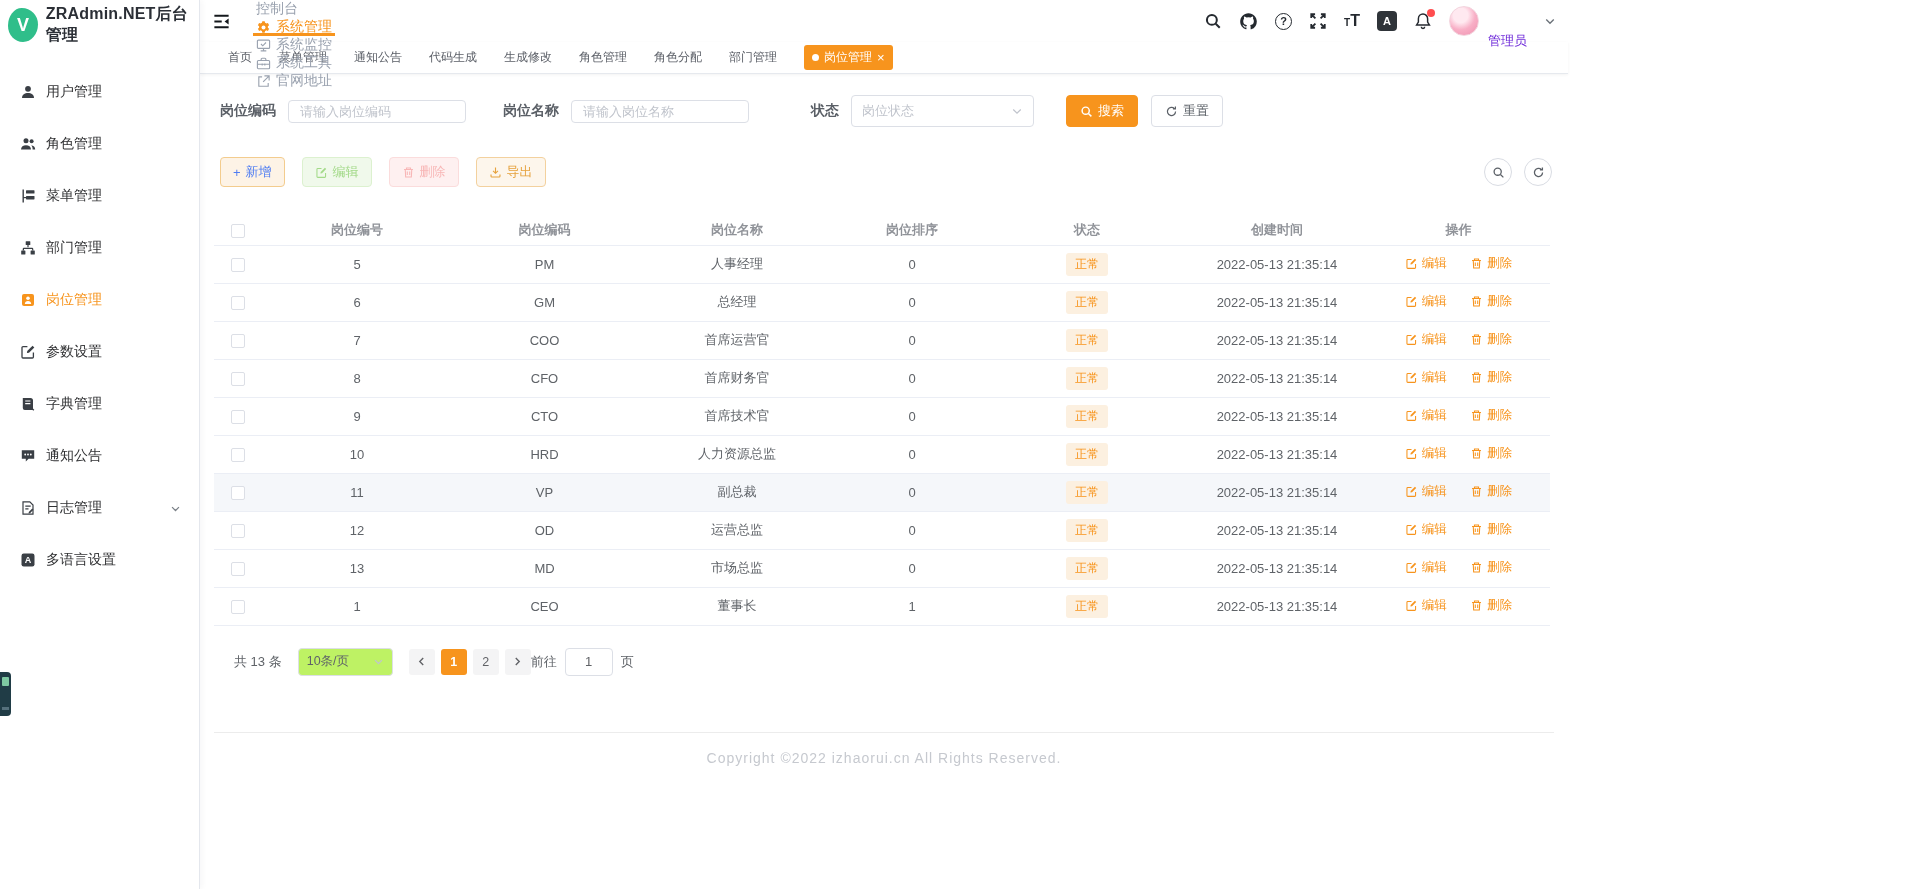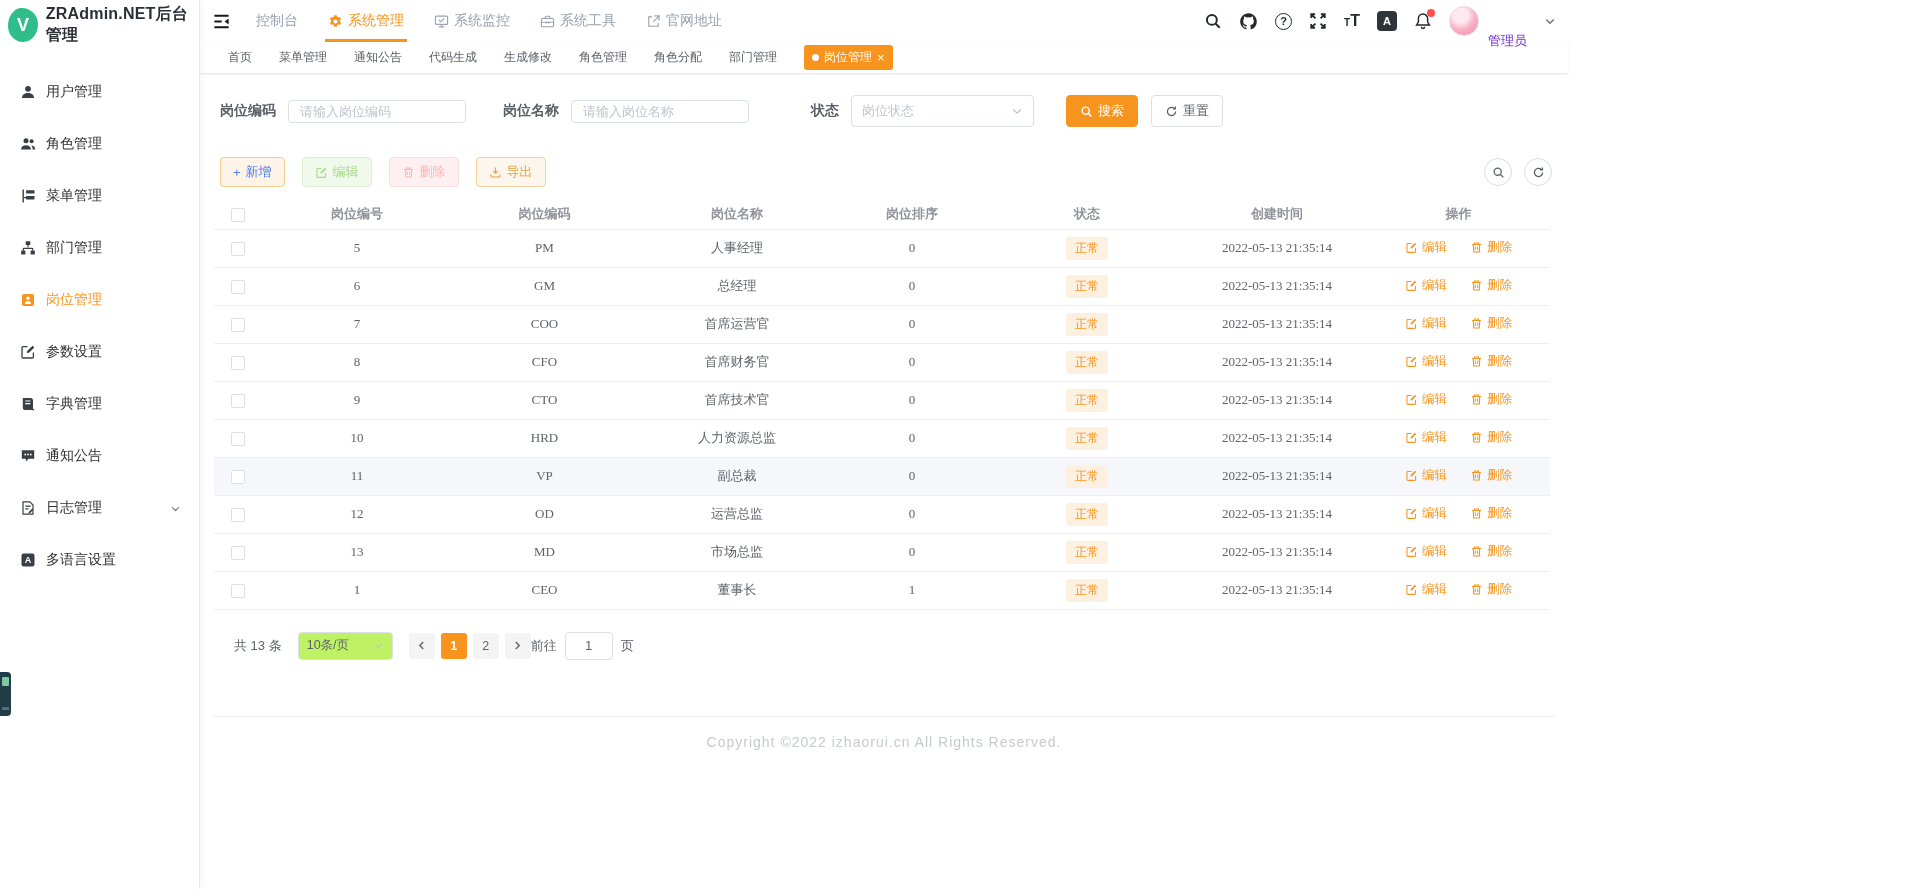--- a/index.html
+++ b/index.html
@@ -20,21 +20,21 @@
   .menu-item .mi { width:16px; height:16px; display:grid; place-items:center; color:#3a3f45; flex:none; }
   .menu-item.active, .menu-item.active .mi { color:var(--accent); }
   .menu-item .sub-arrow { margin-left:auto; color:#7a8087; }
 
   :root { --accent:#f7941d; }
 
   
   .main { position:absolute; left:200px; top:0; width:1368px; }
   .topbar { height:42px; display:flex; align-items:center; padding-left:12px; background:#fff; }
   .hamburger { border:none; background:none; margin-right:10px; cursor:pointer; color:#14181c; display:grid; place-items:center; }
-  .topnav { display:flex; height:42px; }
+  .topnav { display:flex; height:42px;flex-direction:column; }
   .nav-item { padding:0 15px; height:42px; display:flex; align-items:center; gap:5px; color:#9aa2af;
     font-size:14px; position:relative; cursor:pointer; }
   .nav-item .ni { width:15px; height:15px; display:grid; place-items:center; }
   .nav-item.active { color:var(--accent); font-weight:500; }
   .nav-item.active::after { content:""; position:absolute; left:12px; right:12px; bottom:0; height:3px; background:var(--accent); }
   .top-actions { margin-left:auto; display:flex; align-items:center; gap:17px; padding-right:12px; color:#24292f; }
   .ta-btn { background:none; border:none; cursor:pointer; color:#24292f; display:grid; place-items:center; }
   .q-ico { width:17px; height:17px; border:1.6px solid #24292f; border-radius:50%; font-size:11px; font-weight:bold;
     display:grid; place-items:center; color:#24292f; }
   .fs-ico { display:flex; align-items:baseline; font-weight:bold; color:#24292f; }
@@ -78,21 +78,21 @@
     gap:5px; border:1px solid transparent; cursor:pointer; font-family:inherit; }
   .tb-add { color:#4f7df2; background:#fdf3e6; border-color:#f3cc8e; }
   .tb-edit { color:#a3da89; background:#f0f9eb; border-color:#dcf1cf; cursor:not-allowed; }
   .tb-del { color:#f8b6b6; background:#fef0f0; border-color:#fbdcdc; cursor:not-allowed; }
   .tb-exp { color:#e6a23c; background:#fdf6ec; border-color:#f3d19e; }
   .tb-right { margin-left:auto; display:flex; gap:12px; padding-right:2px; }
   .circle-btn { width:28px; height:28px; border-radius:50%; border:1px solid #d9dce3; background:#fff;
     color:#5b6067; display:grid; place-items:center; cursor:pointer; }
 
   
-  table { margin-top:12px; border-collapse:collapse; table-layout:fixed; width:1336px;font-family:Liberation Serif, serif; }
+  table { margin-top:28px; border-collapse:collapse; table-layout:fixed; width:1336px; }
   th { height:30px; font-size:13px; color:#909399; font-weight:bold; text-align:center; border-bottom:1px solid #ebeef5; }
   td { height:38px; font-size:13px; color:#5f6368; text-align:center; border-bottom:1px solid #ebeef5;
     overflow:hidden; white-space:nowrap; }
   tr.hl { background:#f5f7fa; }
   .cb { width:14px; height:14px; border:1px solid #dcdfe6; border-radius:2px; display:inline-block;
     background:#fff; vertical-align:middle; cursor:pointer; }
   .pill { background:#fcf0e0; color:var(--accent); border-radius:3px; padding:3px 9px; font-size:12px; display:inline-block; }
   .op { color:var(--accent); font-size:12.5px; display:inline-flex; align-items:center; gap:4px; margin:0 10px;
     cursor:pointer; text-decoration:none; }
   .op svg { width:13px; height:13px; }

